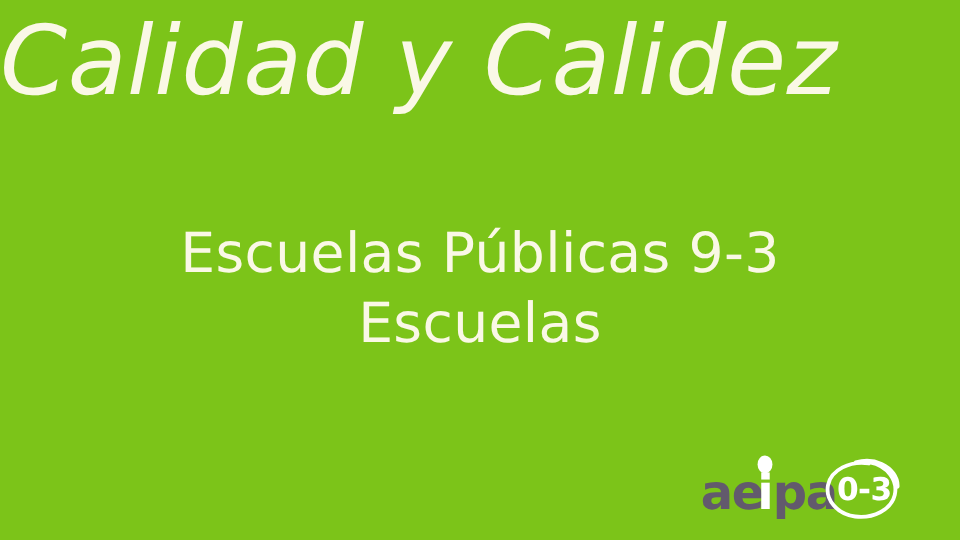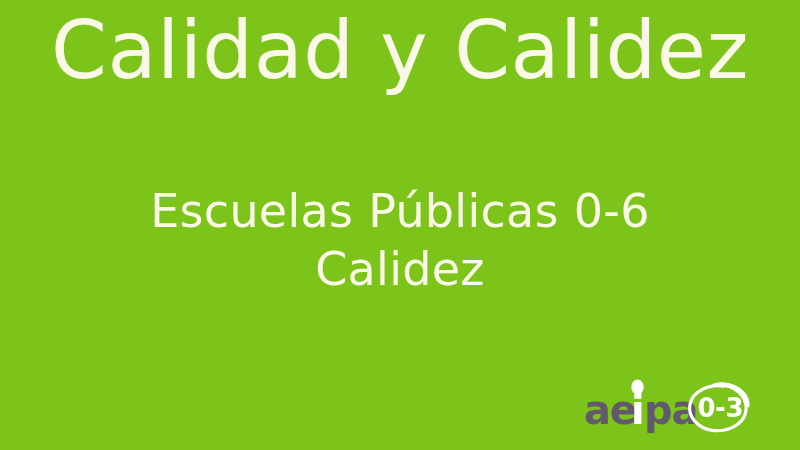--- a/index.html
+++ b/index.html
@@ -23,21 +23,21 @@
     overflow: hidden;
     box-sizing: border-box;
   }
 
   
   .title-block {
     position: absolute;
     left: 0;
     top: 4px;
     width: 800px;
-    text-align: center;
+    font-style: italic;
   }
   .slide-title {
     display: block;
     margin: 0;
     font-family: "DejaVu Sans", sans-serif;
     font-weight: 400;
     font-size: 80px;
     line-height: 94px;
     letter-spacing: 0.5px;
     color: #FAF8E6;
@@ -108,22 +108,22 @@
 </head>
 <body>
 
 <div class="slide" style="background: rgb(124, 196, 25);">
 
   <div class="title-block">
     <h1 class="slide-title" style="color: rgb(250, 248, 230);">Calidad y Calidez</h1>
   </div>
 
   <div class="subtitle-block">
-    <span class="subtitle-line" style="color: rgb(250, 248, 230);">Escuelas Públicas 0-6</span>
-    <span class="subtitle-line" style="color: rgb(250, 248, 230);">Calidez</span>
+    <span class="subtitle-line" style="color: rgb(250, 248, 230);">Escuelas Públicas 9-3</span>
+    <span class="subtitle-line" style="color: rgb(250, 248, 230);">Escuelas</span>
   </div>
 
   <div class="logo">
     <svg viewBox="0 0 196 66" xmlns="http://www.w3.org/2000/svg">
 
       <text class="logo-wordmark-text" x="12" y="52" style="fill: rgb(98, 90, 108);">ae</text>
 
       <ellipse cx="65.5" cy="15" rx="6.2" ry="7.4" fill="#FFFFFF"></ellipse>
 
       <text class="logo-i-text" x="59" y="52">i</text>

